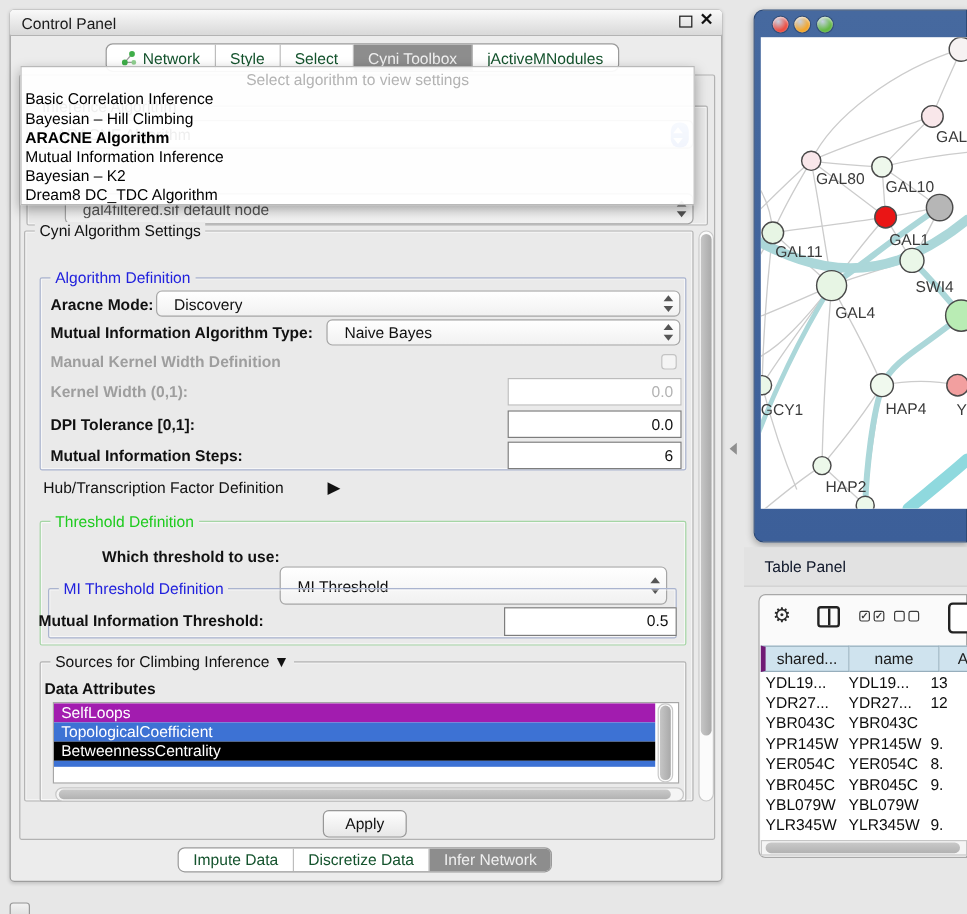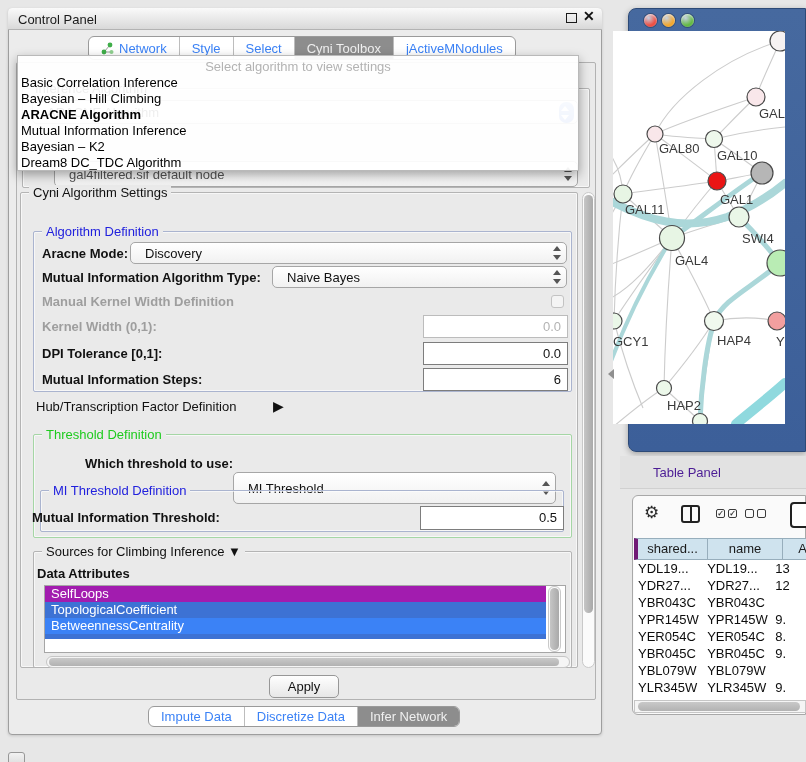--- a/index.html
+++ b/index.html
@@ -9,21 +9,21 @@
 
   
   .cpanel{left:8px;top:8px;width:594px;height:727px;background:#ececec;border:1px solid #9e9e9e;border-radius:4px;box-shadow:0 1px 3px rgba(0,0,0,.15);}
   .titlebar{left:8px;top:8px;width:594px;height:22px;background:linear-gradient(#fafafa,#d9d9d9);border-bottom:1px solid #b3b3b3;border-radius:4px 4px 0 0;}
   .titlebar .t{position:absolute;left:10px;top:4px;color:#1a1a1a;}
   .winbtn-float{left:566px;top:13px;width:11px;height:10px;border:1.6px solid #1a1a1a;background:transparent;}
   .winbtn-close{left:583px;top:8px;width:14px;height:16px;font-weight:bold;font-size:14px;color:#111;}
 
   
   .segstrip{display:flex;height:24px;border:1px solid #9a9a9a;border-radius:6px;background:#fff;overflow:hidden;}
-  .seg{display:flex;align-items:center;justify-content:center;padding:0 12px;border-right:1px solid #bdbdbd;color:#3b82f6;white-space:nowrap;}
+  .seg{display:flex;align-items:center;justify-content:center;padding:0 12px;border-right:1px solid #bdbdbd;color:#14532d;white-space:nowrap;}
   .seg:last-child{border-right:none;}
   .seg.selected{background:#8d8d8d;color:#f0f0f0;}
   .net-ico{width:13px;height:13px;margin-right:5px;position:relative;flex:0 0 auto;}
 
   .content-box{left:16px;top:62px;width:580px;height:638px;background:#eaeaea;border:1px solid #b2b2b2;border-radius:2px;}
 
   
   .group{position:absolute;border:1px solid #b4b4b4;border-radius:2px;box-shadow:inset 0 0 0 1px rgba(255,255,255,.6);}
   .gtitle{position:absolute;top:-8px;left:8px;background:#eaeaea;padding:0 4px;line-height:15px;white-space:nowrap;}
   .blue{color:#2121dd;} .green{color:#1ecb1e;}
@@ -61,27 +61,27 @@
   
   .attrlist{left:44px;top:585px;width:522px;height:68px;background:#fff;border:1px solid #a6a6a6;overflow:hidden;}
   .attr-item{height:16px;line-height:16px;width:501px;background:#3d72d4;color:#fff;padding-left:6px;white-space:nowrap;}
   .attr-item.partial{height:5px;}
 
   .btn{position:absolute;background:linear-gradient(#fefefe,#e7e7e7);border:1px solid #979797;border-radius:5px;text-align:center;color:#111;}
 
   
   .netwin{left:628px;top:8px;width:178px;height:444px;background:linear-gradient(#46699f,#3c5f99);border:1px solid #2d4a77;border-radius:8px 0 0 8px;box-shadow:0 2px 6px rgba(0,0,0,.3);}
   .light{position:absolute;top:14px;width:13px;height:13px;border-radius:50%;box-shadow:inset 0 1px 2px rgba(255,255,255,.7), 0 0 0 1px rgba(0,0,0,.25);}
-  .canvas{left:613px;top:31px;width:172px;height:393px;background:#fff;overflow:hidden;}
+  .canvas{left:634px;top:31px;width:172px;height:393px;background:#fff;overflow:hidden;}
 
   .split-arrow{left:608px;top:369px;width:0;height:0;border-top:5px solid transparent;border-bottom:5px solid transparent;border-right:6px solid #8f8f8f;}
 
   
   .tp-bar{left:620px;top:456px;width:186px;height:33px;background:#e2e2e2;border-bottom:1px solid #d0d0d0;}
-  .tp-bar .t{position:absolute;left:33px;top:9px;color:#4c1d95;}
+  .tp-bar .t{position:absolute;left:17px;top:9px;color:#0f172a;}
   .tpanel{left:632px;top:495px;width:174px;height:220px;background:#fafafa;border:1px solid #a8a8a8;border-radius:6px 0 0 6px;}
   .gear{position:absolute;font-size:17px;color:#2a2a2a;line-height:17px;}
   .colsicon{position:absolute;width:19px;height:18px;border:2px solid #222;border-radius:3px;}
   .colsicon:before{content:"";position:absolute;left:50%;top:0;bottom:0;width:2px;background:#222;transform:translateX(-50%);}
   .cb-sm{position:absolute;width:9px;height:9px;border:1.4px solid #3a3a3a;border-radius:2px;font-size:8px;line-height:8px;text-align:center;color:#3a3a3a;font-weight:bold;}
   .docicon{position:absolute;width:20px;height:26px;border:2px solid #222;border-radius:4px;background:#fff;}
   .thead-row{position:absolute;display:flex;}
   .th{background:#cfe3ee;border:1px solid #97aebc;border-left:none;text-align:center;line-height:20px;color:#1a1a1a;overflow:hidden;white-space:nowrap;}
   .th:first-child{border-left:4px solid #701a75;}
   .tbody{position:absolute;overflow:hidden;background:#fff;}
@@ -202,21 +202,21 @@
   <span class="lbl b" style="left:32px;top:510px;text-align:right;">Mutual Information Threshold:</span>
   <div class="tfield" style="left:420px;top:506px;width:144px;height:24px;">0.5</div>
 
   <div class="group" style="left:33px;top:551px;width:539px;height:117px;">
     <span class="gtitle"><span>Sources for Climbing Inference</span> <span>▼</span></span>
   </div>
   <span class="lbl b" style="left:37px;top:566px;">Data Attributes</span>
   <div class="abs attrlist" id="attr-list">
       <div class="attr-item" style="background: #a21caf;">SelfLoops</div>
       <div class="attr-item" style="background: rgb(61, 114, 212);">TopologicalCoefficient</div>
-      <div class="attr-item" style="background: #3b82f6;">BetweennessCentrality</div>
+      <div class="attr-item" style="background: #000000;">BetweennessCentrality</div>
       <div class="attr-item partial" style="background: rgb(61, 114, 212);"></div>
     </div>
   <div class="abs vsb" style="left:548px;top:586px;width:13px;height:66px;border-radius:6px;">
     <span class="thumb" style="top:1px;height:62px;"></span>
   </div>
   <div class="abs hsb" style="left:46px;top:656px;width:524px;height:12px;">
     <span class="thumb" style="left:2px;width:510px;"></span>
   </div>
 
   <div class="btn" style="left:269px;top:675px;width:70px;height:23px;line-height:22px;">Apply</div>

